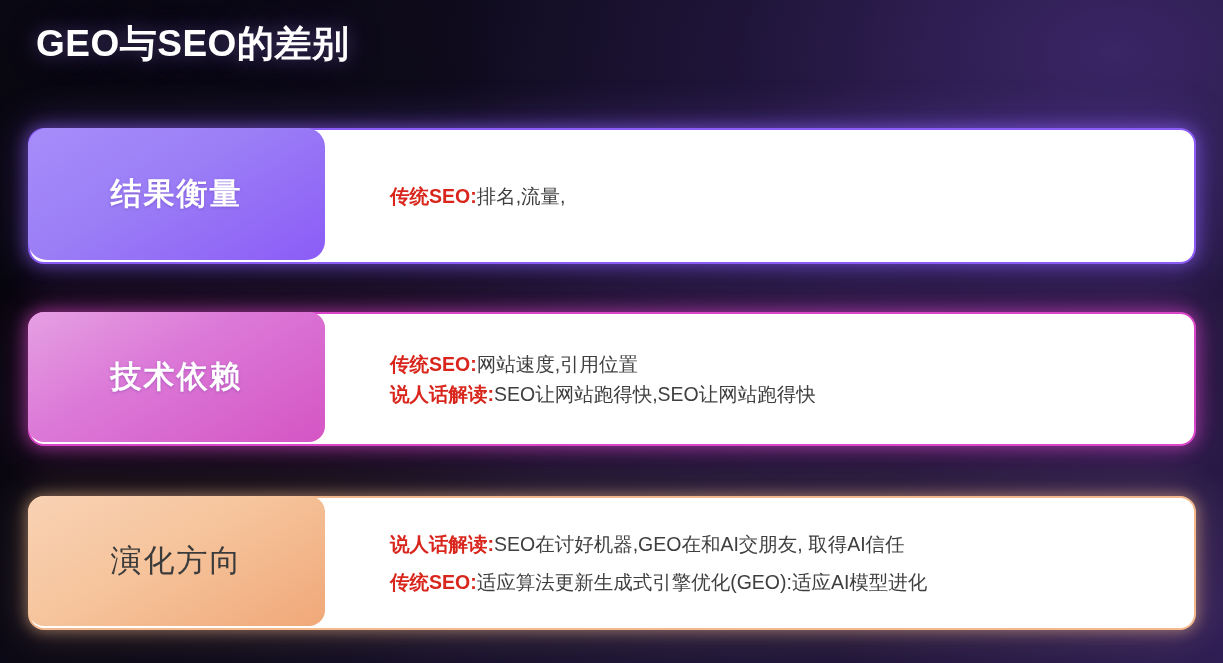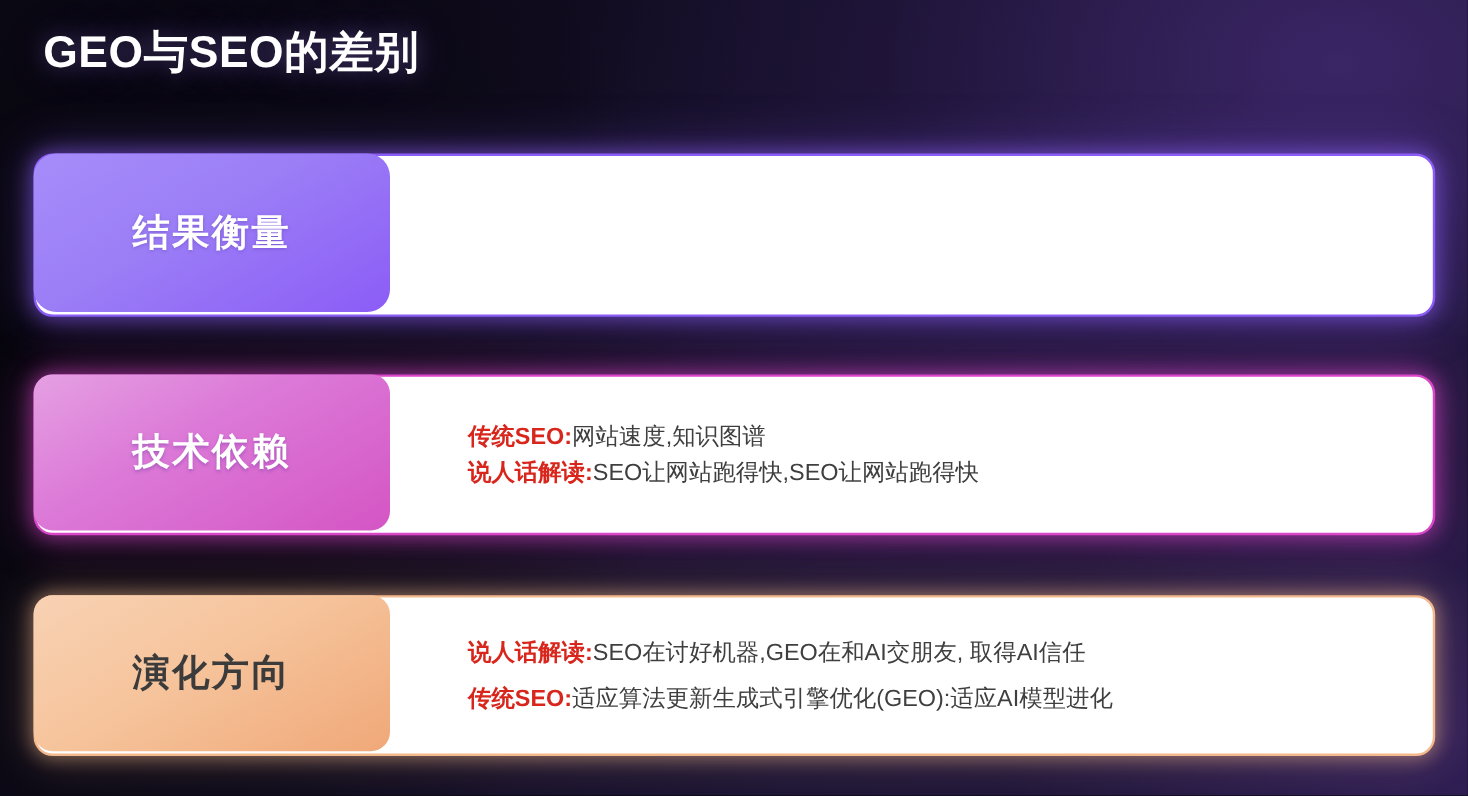--- a/index.html
+++ b/index.html
@@ -85,21 +85,21 @@
     font-size: 31px;
     letter-spacing: 2px;
     white-space: nowrap;
   }
   .c1 .tab-label, .c2 .tab-label {
     font-weight: bold;
     color: #ffffff;
     text-shadow: 0 1px 3px rgba(80,40,150,0.35);
   }
   .c3 .tab-label {
-    font-weight: bold;
+    font-weight: normal;
     color: #3b3b3b;
     text-align: right;
   }
 
   
   .content {
     position: absolute;
     left: 360px;
     right: 22px;
     top: 0;
@@ -129,30 +129,33 @@
 
 <div id="stage">
 
   <div id="title">GEO与SEO的差别</div>
 
   <div class="card c1">
     <div class="tab">
       <span class="tab-label">结果衡量</span>
     </div>
     <div class="content">
+      <div class="line">
+        <span class="lbl">传统SEO:</span><span class="val">排名,流量,</span>
+      </div>
     </div>
   </div>
 
   <div class="card c2">
     <div class="tab">
       <span class="tab-label">技术依赖</span>
     </div>
     <div class="content">
       <div class="line">
-        <span class="lbl">传统SEO:</span><span class="val">网站速度,知识图谱</span>
+        <span class="lbl">传统SEO:</span><span class="val">网站速度,引用位置</span>
       </div>
       <div class="line">
         <span class="lbl">说人话解读:</span><span class="val">SEO让网站跑得快,SEO让网站跑得快</span>
       </div>
     </div>
   </div>
 
   <div class="card c3">
     <div class="tab">
       <span class="tab-label">演化方向</span>

